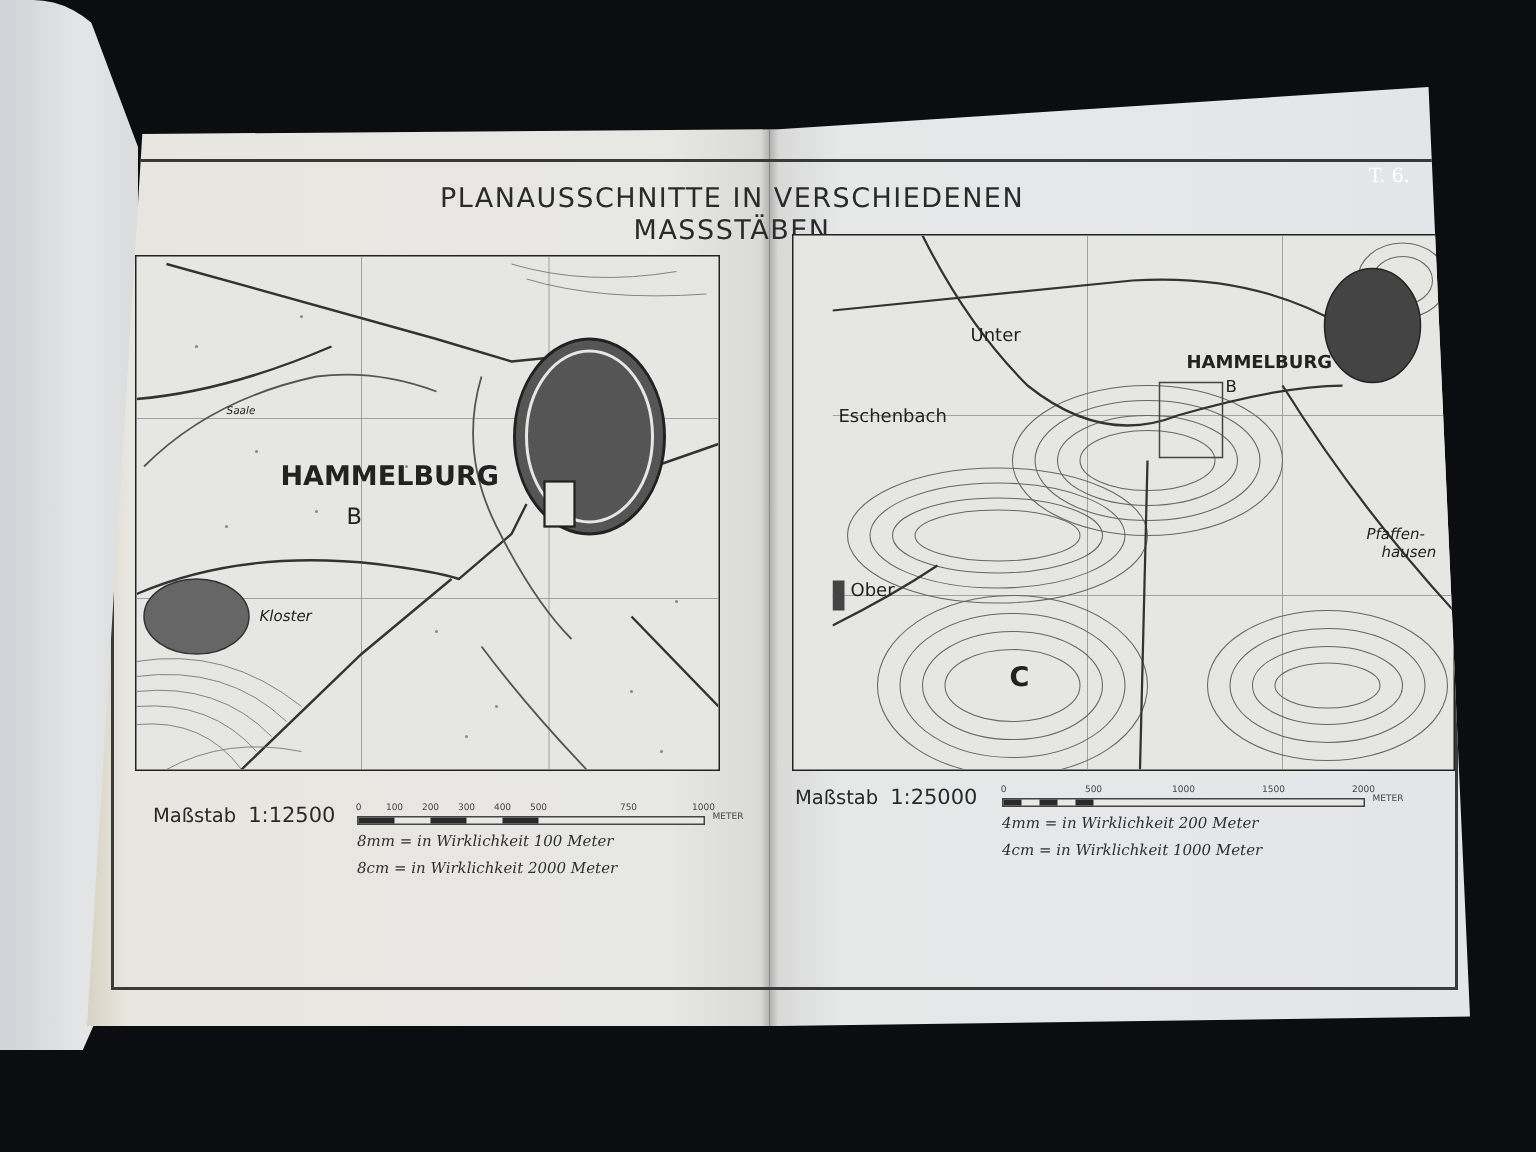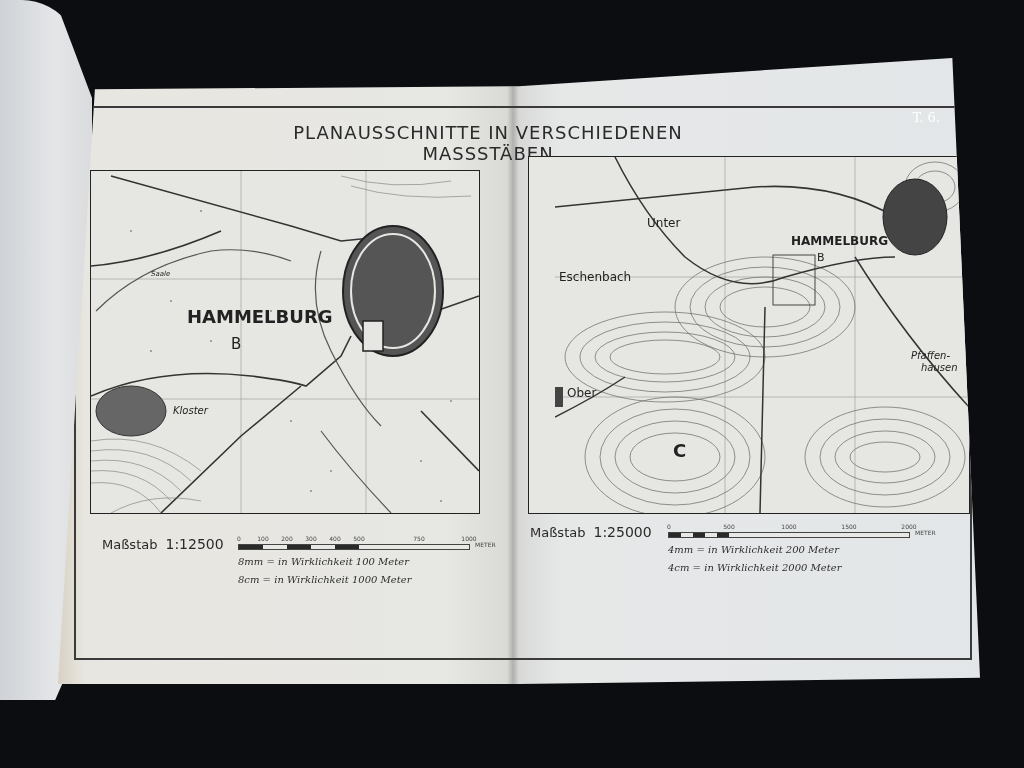--- a/index.html
+++ b/index.html
@@ -193,35 +193,35 @@
         <span class="tick" style="left:24px">100</span>
         <span class="tick" style="left:48px">200</span>
         <span class="tick" style="left:72px">300</span>
         <span class="tick" style="left:96px">400</span>
         <span class="tick" style="left:120px">500</span>
         <span class="tick" style="left:180px">750</span>
         <span class="tick" style="left:230px">1000</span>
         <span class="unit" style="left:236px; top:-4px;">METER</span>
       </div>
       <div class="note" style="position:absolute; left:136px; top:20px; white-space:nowrap;">8mm = in Wirklichkeit 100 Meter</div>
-      <div class="note" style="position:absolute; left:136px; top:38px; white-space:nowrap;">8cm = in Wirklichkeit 1000 Meter</div>
+      <div class="note" style="position:absolute; left:136px; top:38px; white-space:nowrap;">8cm = in Wirklichkeit 2000 Meter</div>
     </div>
 
     <div class="scale-block" style="left:472px; top:466px;">
       <div class="scale-label">
         <span>Maßstab</span><span class="ratio">1:25000</span>
       </div>
       <div class="scale-bar" style="left:138px; top:8px; width:240px;">
         <div class="seg" style="left:0; width:12px;"></div>
         <div class="seg" style="left:24px; width:12px;"></div>
         <div class="seg" style="left:48px; width:12px;"></div>
         <span class="tick" style="left:0px">0</span>
         <span class="tick" style="left:60px">500</span>
         <span class="tick" style="left:120px">1000</span>
         <span class="tick" style="left:180px">1500</span>
         <span class="tick" style="left:240px">2000</span>
         <span class="unit" style="left:246px; top:-4px;">METER</span>
       </div>
       <div class="note" style="position:absolute; left:138px; top:20px; white-space:nowrap;">4mm = in Wirklichkeit 200 Meter</div>
-      <div class="note" style="position:absolute; left:138px; top:38px; white-space:nowrap;">4cm = in Wirklichkeit 2000 Meter</div>
+      <div class="note" style="position:absolute; left:138px; top:38px; white-space:nowrap;">4cm = in Wirklichkeit 1000 Meter</div>
     </div>
   </div>
 </div>
 
 </body></html>

